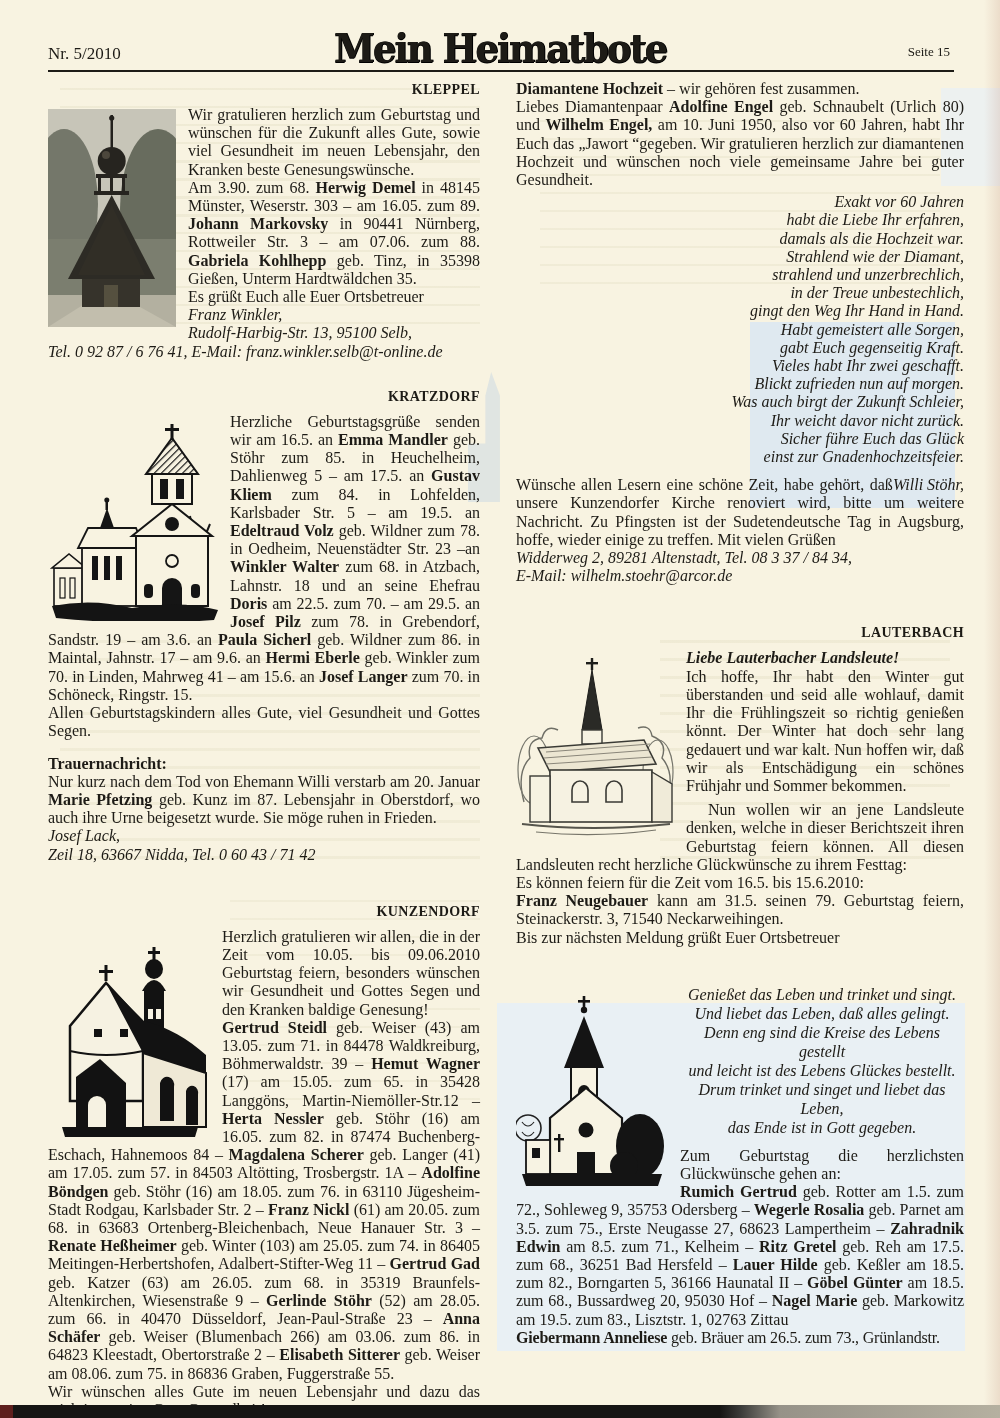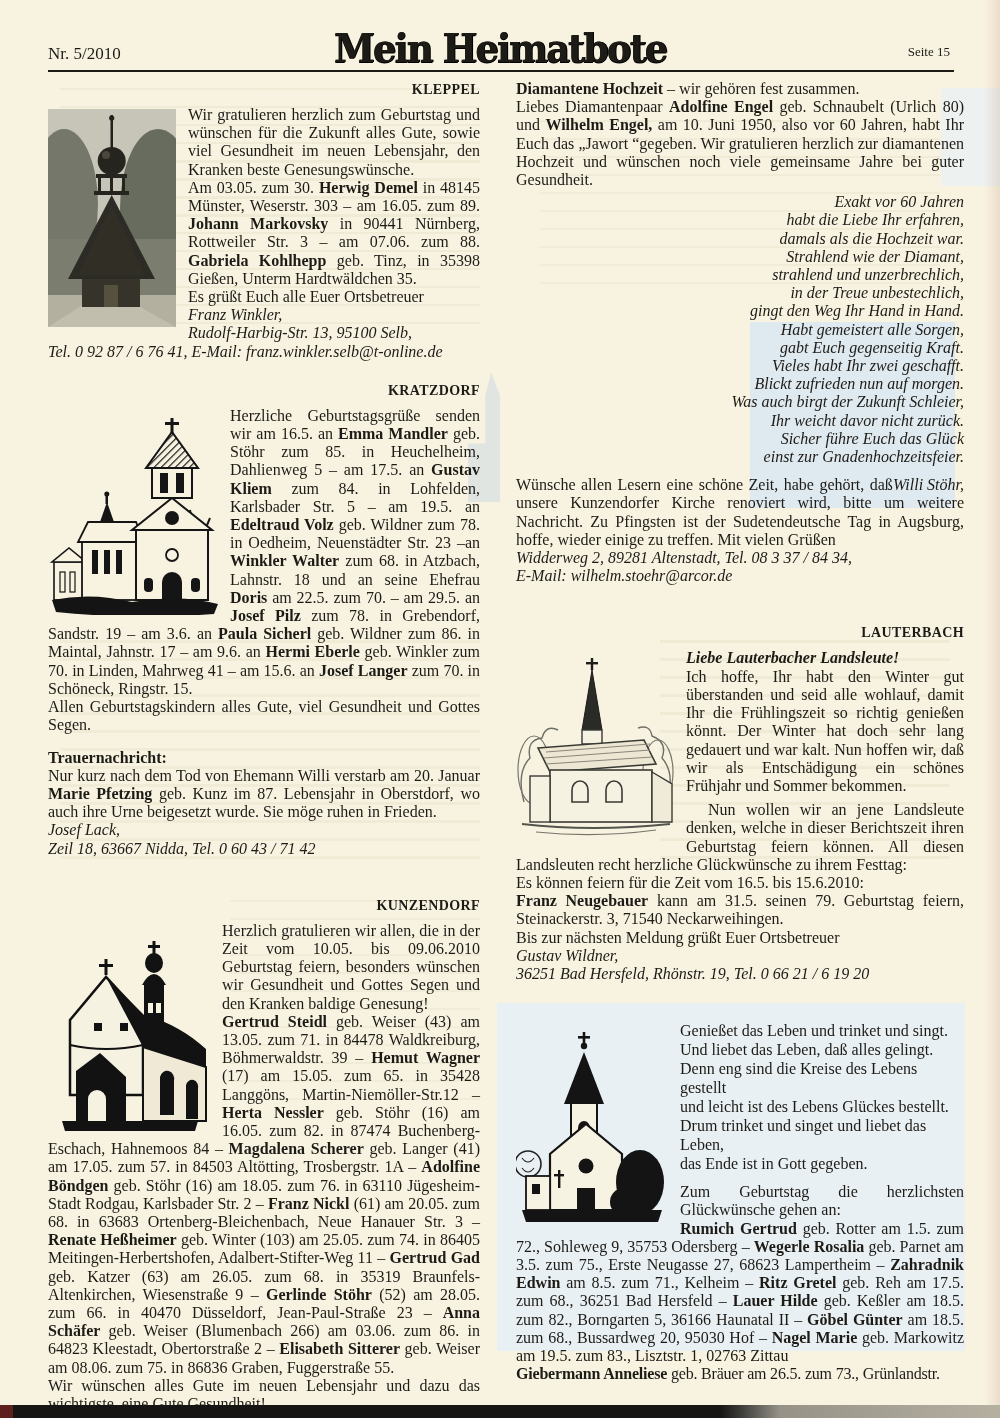--- a/index.html
+++ b/index.html
@@ -18,24 +18,24 @@
   .col{position:absolute;top:80px;font-size:16px;line-height:18.2px;text-align:justify;z-index:2;}
   .col-left{left:48px;width:432px;}
   .col-right{left:516px;width:448px;}
   h2{font-size:14px;line-height:20px;letter-spacing:.4px;text-align:right;margin:0 0 6px 0;}
   p{margin:0;}
   .b{font-weight:bold;}
   .fr{float:right;font-style:italic;}
   .sig{text-align:left;font-style:italic;}
   .indent{text-indent:22px;}
   .poem{font-style:italic;text-align:right;margin:4px 0 10px 0;}
-  .poem-center{text-align:left;margin:2px 0 8px 0;line-height:19px;}
+  .poem-center{font-style:italic;text-align:center;margin:2px 0 8px 0;line-height:19px;}
   .fl{float:left;margin:3px 12px 2px 0;}
   .gap6{margin-top:6px;} .gap10{margin-top:10px;} .gap14{margin-top:14px;}
-  .sec{margin-top:20px;}
+  .sec{margin-top:26px;}
   .sec-big{margin-top:38px;}
   .tight{letter-spacing:-.2px;}
   
   .ghost{position:absolute;z-index:0;}
   .g-blue{background:#dfe9f0;}
   .g-blue-lt{background:#e9f0f4;}
   .g-lines{background:repeating-linear-gradient(180deg,rgba(150,148,88,.16) 0 2.5px,rgba(0,0,0,0) 2.5px 18px);}
   .g-church{background:#c8d8e4;opacity:.5;clip-path:polygon(40% 0,55% 18%,55% 100%,0 100%,0 55%,30% 55%,30% 18%);}
   
   .scan-strip{position:absolute;left:0;right:0;bottom:0;height:13px;z-index:3;
@@ -81,21 +81,21 @@
           <rect x="50" y="69" width="3" height="14" fill="#26241f"></rect>
           <rect x="62" y="69" width="3" height="14" fill="#26241f"></rect>
           <rect x="74" y="69" width="3" height="14" fill="#26241f"></rect>
           <rect x="46" y="82" width="35" height="4" fill="#26241f"></rect>
           <polygon points="63.7,86 20,170 107,170" fill="#2d2b25"></polygon>
           <polygon points="63.7,96 30,166 97,166" fill="#343128" opacity=".6"></polygon>
           <rect x="34" y="170" width="58" height="28" fill="#36332b"></rect>
           <rect x="56" y="176" width="14" height="22" fill="#55503f"></rect>
         </svg>
         <p>Wir gratulieren herzlich zum Geburtstag und wünschen für die Zukunft alles Gute, sowie viel Gesundheit im neuen Lebensjahr, den Kranken beste Genesungswünsche.</p>
-        <p><span>Am 03.05. zum 30. </span><span class="b">Herwig Demel</span><span> in 48145 Münster, Weserstr. 303 – am 16.05. zum 89. </span><span class="b">Johann Markovsky</span><span> in 90441 Nürnberg, Rottweiler Str. 3 – am 07.06. zum 88. </span><span class="b">Gabriela Kohlhepp</span><span> geb. Tinz, in 35398 Gießen, Unterm Hardtwäldchen 35.</span></p>
+        <p><span>Am 3.90. zum 68. </span><span class="b">Herwig Demel</span><span> in 48145 Münster, Weserstr. 303 – am 16.05. zum 89. </span><span class="b">Johann Markovsky</span><span> in 90441 Nürnberg, Rottweiler Str. 3 – am 07.06. zum 88. </span><span class="b">Gabriela Kohlhepp</span><span> geb. Tinz, in 35398 Gießen, Unterm Hardtwäldchen 35.</span></p>
         <p>Es grüßt Euch alle Euer Ortsbetreuer</p>
         <p class="sig">Franz Winkler,<br>Rudolf-Harbig-Str. 13, 95100 Selb,<br>Tel. 0 92 87 / 6 76 41, E-Mail: franz.winkler.selb@t-online.de</p>
       </div>
     </section>
 
     <section class="sec">
       <h2>KRATZDORF</h2>
       <div>
         <svg class="fl" width="170" height="205" viewBox="0 0 170 205">
           <defs>
@@ -221,21 +221,20 @@
 
           <path d="M6,172 q70,8 148,0" fill="none" stroke="#55544c" stroke-width="2"></path>
           <path d="M20,180 q60,6 120,-2" fill="none" stroke="#77756a" stroke-width="1.2"></path>
         </svg>
         <p class="b" style="text-align:left;font-style:italic;">Liebe Lauterbacher Landsleute!</p>
         <p>Ich hoffe, Ihr habt den Winter gut überstanden und seid alle wohlauf, damit Ihr die Frühlingszeit so richtig genießen könnt. Der Winter hat doch sehr lang gedauert  und war kalt. Nun hoffen wir, daß wir als Entschädigung ein schönes Frühjahr und Sommer bekommen.</p>
         <p class="indent gap6">Nun wollen wir an jene Landsleute denken, welche in dieser Berichtszeit ihren Geburtstag feiern können. All diesen Landsleuten recht herzliche Glückwünsche zu ihrem Festtag:</p>
         <p>Es können feiern für die Zeit vom 16.5. bis 15.6.2010:</p>
         <p><span class="b">Franz Neugebauer</span><span> kann am 31.5. seinen 79. Geburtstag feiern, Steinackerstr. 3, 71540 Neckarweihingen.</span></p>
         <p>Bis zur nächsten Meldung grüßt Euer Ortsbetreuer</p>
-        <p class="sig">Gustav Wildner,<br>36251 Bad Hersfeld, Rhönstr. 19, Tel. 0 66 21 / 6 19 20</p>
       </div>
     </section>
 
     <section class="sec-big">
       <div>
         <svg class="fl" width="152" height="205" viewBox="0 0 152 205">
 
           <circle cx="12" cy="140" r="13" fill="none" stroke="#222" stroke-width="1.6"></circle>
           <path d="M6,134 q6,8 12,0 M6,144 q6,8 12,0" stroke="#222" stroke-width="1.2" fill="none"></path>
 

